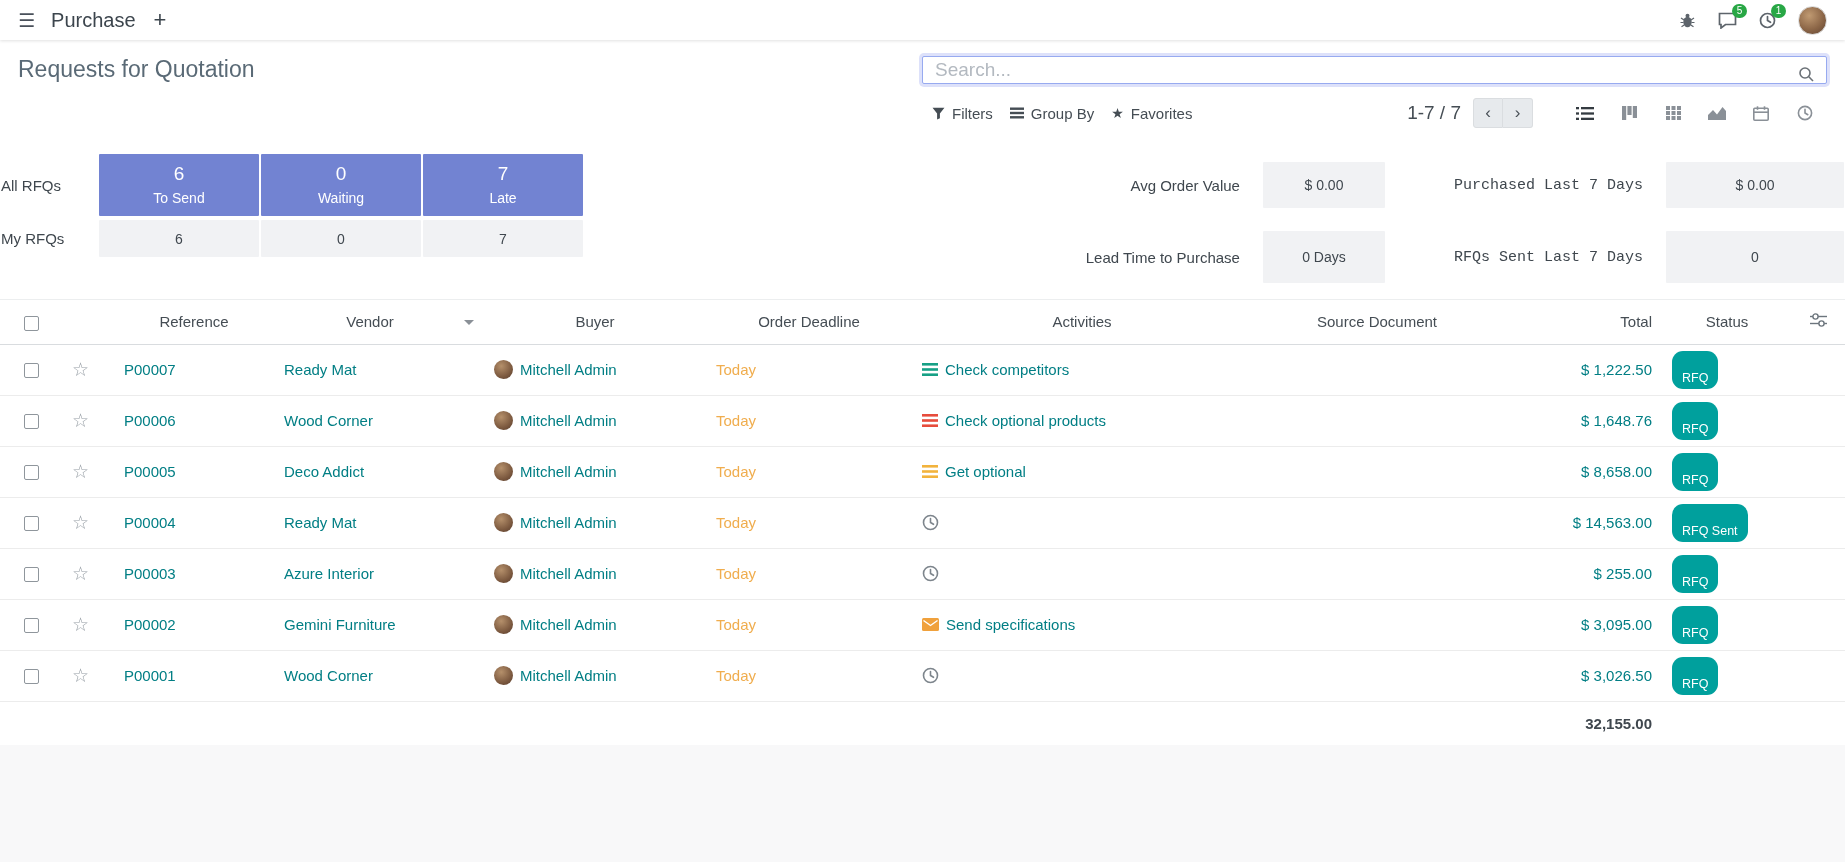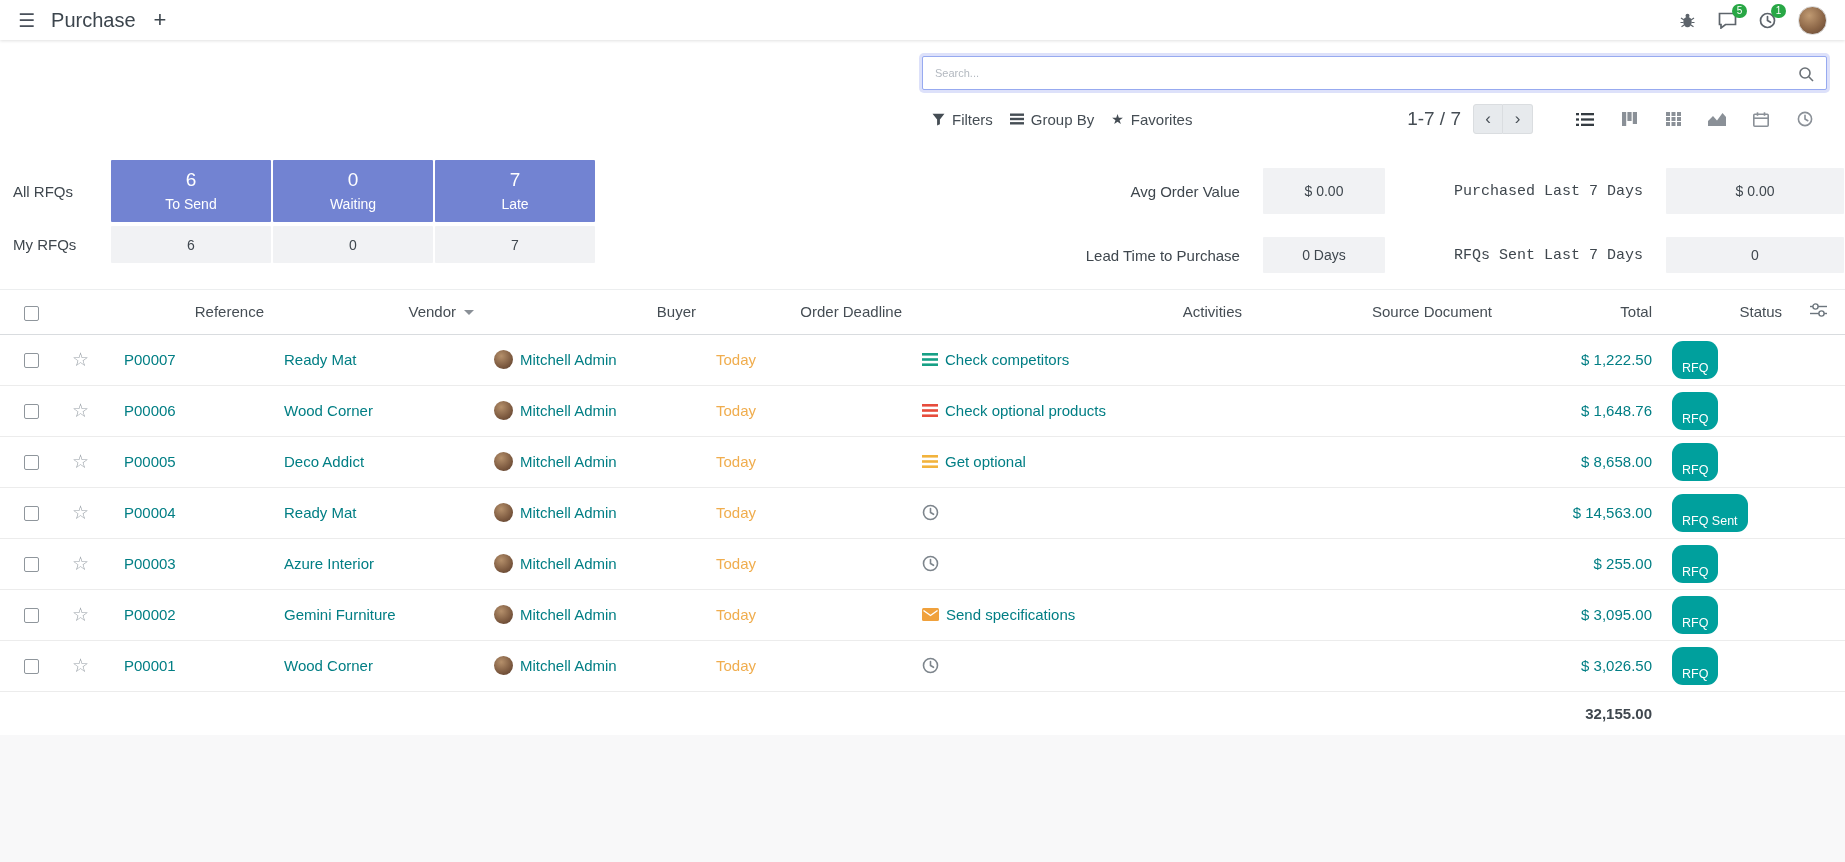--- a/index.html
+++ b/index.html
@@ -54,24 +54,24 @@
     font-family: inherit; cursor: pointer;
   }
   .btn-download {
     background: #868e96; color: #fff; border: none; border-radius: 3px;
     width: 46px; height: 37px; display: flex; align-items: center; justify-content: center;
     cursor: pointer;
   }
   .cp-right { width: 905px; display: flex; flex-direction: column; }
   .search-box { position: relative; width: 100%; }
   .search-input {
-    width: 100%; height: 34px; padding: 0 40px 0 12px;
+    width: 100%; height: 28px; padding: 0 40px 0 12px;
     border: 1px solid #97aaf0; border-radius: 2px;
     box-shadow: 0 0 0 3px rgba(100,120,230,.22);
-    font-size: 11px; font-family: inherit; color: #333; outline: none;
+    font-size: 19px; font-family: inherit; color: #333; outline: none;
   }
   .search-input::placeholder { color: #b3b9c0; }
   .search-icon { position: absolute; right: 12px; top: 10px; cursor: pointer; }
   .cp-filter-row { display: flex; align-items: center; justify-content: space-between; margin-top: 14px; }
   .filter-left { display: flex; gap: 17px; margin-left: 10px; }
   .filter-item { display: flex; align-items: center; gap: 7px; font-size: 15px; color: #454d54; cursor: pointer; }
   .filter-item .fav-star { font-size: 14px; color: #454d54; }
   .filter-right { display: flex; align-items: center; }
   .pager-text { font-size: 19px; color: #454d54; margin-right: 12px; cursor: pointer; }
   .pager-btns { display: flex; margin-right: 30px; }
@@ -84,21 +84,21 @@
   .pager-btn.next { border-radius: 0 3px 3px 0; border-left: none; }
   .view-switcher { display: flex; }
   .view-btn {
     width: 44px; height: 30px; display: flex; align-items: center; justify-content: center;
     color: #8a9097; cursor: pointer;
   }
   .view-btn.active { color: #343b41; }
   .view-btn svg { fill: currentColor; }
 
   
-  .dashboard { display: flex; justify-content: space-between; padding: 16px 1px 4px; margin-left: 12px; }
+  .dashboard { display: flex; justify-content: space-between; padding: 16px 1px 4px; }
   .dash-row { display: flex; gap: 2px; margin-bottom: 4px; }
   .dash-label { width: 96px; display: flex; align-items: center; font-size: 15px; color: #3f474e; }
   .tile {
     width: 160px; background: var(--tile-blue); color: #fff; text-align: center;
     padding: 9px 0 10px; cursor: pointer; border-radius: 1px;
   }
   .tile .count { font-size: 19px; margin-bottom: 5px; }
   .tile .tlabel { font-size: 14px; }
   .mybox {
     width: 160px; height: 37px; background: #f1f2f4; border-radius: 1px;
@@ -109,26 +109,26 @@
     display: grid; grid-template-columns: auto 122px auto 178px;
     column-gap: 18px; row-gap: 10px; align-items: center; margin-top: 8px; gap: 23px;
   }
   .stat-label { font-size: 15px; color: #3f474e; text-align: right; }
   .stat-label.pad { margin-left: 46px; font-family: Liberation Mono, monospace; }
   .stat-value {
     background: #f1f2f4; border-radius: 1px; display: flex; align-items: center;
     justify-content: center; font-size: 14px; color: #3f474e;
   }
   .stat-value.r1 { height: 46px; }
-  .stat-value.r2 { height: 36px; }
+  .stat-value.r2 { height: 52px; }
 
   
   table.rfq { width: 1845px; border-collapse: collapse; table-layout: fixed; margin-top: 12px; }
   thead th {
-    font-size: 15px; font-weight: 400; color: #454d54; text-align: right;
+    font-size: 15px; font-weight: 400; color: #454d54; text-align: center;
     padding: 13px 10px; border-bottom: 1px solid #d9dcdf; border-top: 1px solid #eceeef;
     cursor: pointer; white-space: nowrap; overflow: hidden;
   }
   thead th.th-total { text-align: right; }
   thead th.th-gear { text-align: center; color: #6c757d; }
   .caret-down {
     display: inline-block; width: 0; height: 0; margin-left: 8px; vertical-align: middle;
     border-left: 5px solid transparent; border-right: 5px solid transparent;
     border-top: 5px solid #8a9097;
   }
@@ -187,20 +187,21 @@
             <path d="M8.5 4.5V8.5l3 1.8" fill="none" stroke="currentColor" stroke-width="1.7" stroke-linecap="round"></path>
           </svg>
         <span class="nav-badge">1</span>
       </span>
       <span class="avatar"></span>
     </div>
   </div>
 
   <div class="control-panel">
     <div class="cp-left">
+      <div class="page-title">Requests for Quotation</div>
     </div>
     <div class="cp-right">
       <div class="search-box">
         <input class="search-input" type="text" value="" placeholder="Search..." style="">
         <span class="search-icon">
           <svg width="17" height="17" viewBox="0 0 17 17">
               <circle cx="7" cy="7" r="5" fill="none" stroke="#6b7177" stroke-width="1.6"></circle>
               <line x1="10.8" y1="10.8" x2="15" y2="15" stroke="#6b7177" stroke-width="1.6"></line>
             </svg>
         </span>

